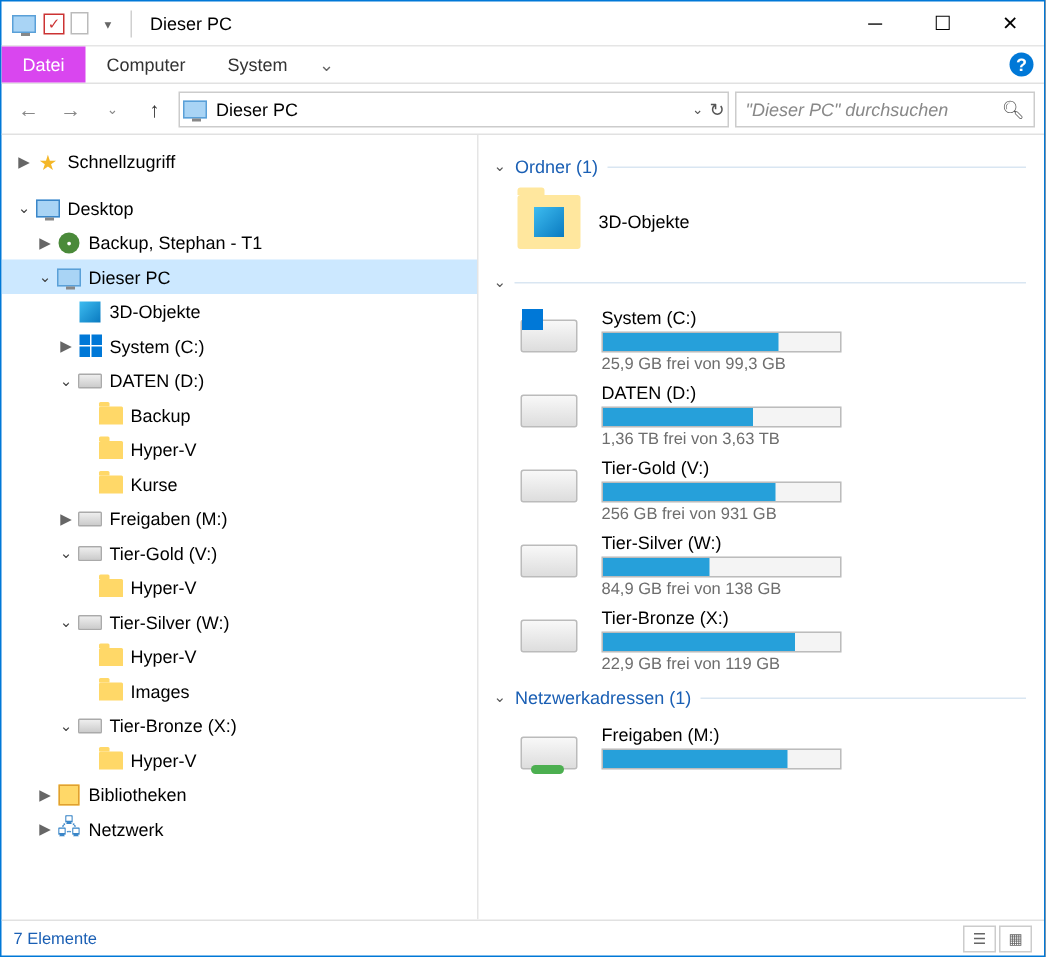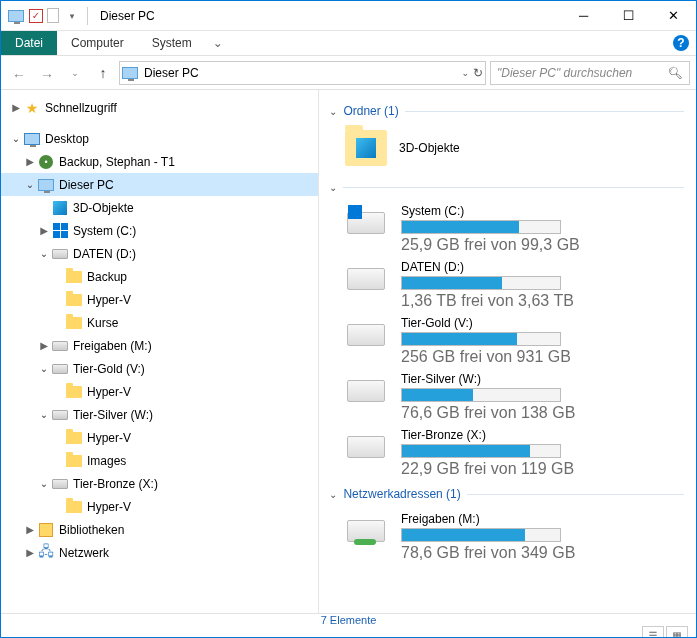--- a/index.html
+++ b/index.html
@@ -11,21 +11,21 @@
 .titlebar .qat { display: flex; gap: 4px; align-items: center; }
 .titlebar .qat .qicon { width: 18px; height: 18px; display: flex; align-items: center; justify-content: center; }
 .titlebar .sep { width: 1px; height: 18px; background: #d0d0d0; margin: 0 6px; }
 .titlebar .title { font-size: 12px; color: #000; margin-left: 6px; }
 .titlebar .winbtns { margin-left: auto; display: flex; }
 .titlebar .winbtns div { width: 45px; height: 30px; display: flex; align-items: center; justify-content: center; font-size: 13px; }
 
 
 .ribbon { height: 25px; display: flex; align-items: stretch; border-bottom: 1px solid #e1e1e1; font-size: 12px; }
 .ribbon .tab { padding: 0 14px; display: flex; align-items: center; color: #333; }
-.ribbon .tab.file { background: #0f766e; color: #fff; }
+.ribbon .tab.file { background: #d946ef; color: #fff; }
 .ribbon .helpbtn { margin-left: auto; width: 30px; display: flex; align-items: center; justify-content: center; font-size: 12px; }
 .ribbon .expand { width: 24px; display: flex; align-items: center; justify-content: center; color: #666; }
 
 
 .addrbar { height: 34px; display: flex; align-items: center; padding: 4px 6px; gap: 4px; border-bottom: 1px solid #e1e1e1; }
 .navbtn { width: 24px; height: 24px; display: flex; align-items: center; justify-content: center; color: #888; font-size: 14px; }
 .navbtn.enabled { color: #333; }
 .addrbox { flex: 1; height: 24px; border: 1px solid #ccc; display: flex; align-items: center; padding: 0 2px; gap: 6px; font-size: 12px; }
 .addrbox .crumb { display: flex; align-items: center; gap: 6px; }
 .addrbox .dd { margin-left: auto; display:flex; gap:4px; align-items:center; color:#555; }
@@ -69,24 +69,24 @@
 
 .drive-item { display:flex; align-items:flex-start; gap:14px; padding:3px 0 3px 16px;}
 .drive-big { width:42px; height:30px; display:flex; align-items:center; justify-content:center; margin-top:4px;}
 .drive-shape{width:38px;height:22px;background:linear-gradient(#f8f8f8,#ddd);border:1px solid #bbb;border-radius:2px;position:relative;}
 .drive-shape.sys::before{content:"";position:absolute;top:-8px;left:0;width:14px;height:14px;background:conic-gradient(#0078d7 0 25%,#0078d7 25% 50%,#0078d7 50% 75%,#0078d7 75% 100%);}
 .drive-shape.net::after{content:"";position:absolute;bottom:-4px;left:6px;width:22px;height:6px;background:#4caf50;border-radius:3px;}
 .drive-info{flex:1;}
 .drive-name{color:#000;margin-bottom:2px;}
 .progress{width:160px;height:14px;border:1px solid #bcbcbc;background:#f4f4f4;margin-bottom:2px;}
 .progress .fill{height:100%;background:#26a0da;}
-.drive-free{color:#6d6d6d;font-size:16px;}
-
-
-.statusbar { height: 24px; border-top: 1px solid #e1e1e1; display: flex; align-items: center; padding: 0 8px; font-size: 11px; color: #1a5fb4; flex-direction: column; }
+.drive-free{color:#6d6d6d;font-size:11px;}
+
+
+.statusbar { height: 24px; border-top: 1px solid #e1e1e1; display: flex; align-items: center; padding: 0 8px; font-size: 11px; color: #1a5fb4; }
 .statusbar .viewbtns{ margin-left:auto; display:flex; gap:2px;}
 .statusbar .viewbtns div{width:22px;height:18px;border:1px solid #ccc;display:flex;align-items:center;justify-content:center;font-size:10px;color:#666;}
 .help-circle{width:16px;height:16px;border-radius:50%;background:#0078d7;color:#fff;display:flex;align-items:center;justify-content:center;font-weight:bold;}
 </style>
 </head>
 <body>
 
 <div class="window">
 
   <div class="titlebar">
@@ -362,21 +362,21 @@
           </div>
           <div class="drive-item">
             <div class="drive-big">
               <div class="drive-shape"></div>
             </div>
             <div class="drive-info">
               <div class="drive-name">Tier-Silver (W:)</div>
               <div class="progress">
                 <div class="fill" style="width:45%"></div>
               </div>
-              <div class="drive-free">76,6 GB frei von 138 GB</div>
+              <div class="drive-free">84,9 GB frei von 138 GB</div>
             </div>
           </div>
           <div class="drive-item">
             <div class="drive-big">
               <div class="drive-shape"></div>
             </div>
             <div class="drive-info">
               <div class="drive-name">Tier-Bronze (X:)</div>
               <div class="progress">
                 <div class="fill" style="width:81%"></div>
@@ -393,21 +393,20 @@
       </div>
       <div class="drive-item">
         <div class="drive-big">
             <div class="drive-shape net"></div>
           </div>
         <div class="drive-info">
           <div class="drive-name">Freigaben (M:)</div>
           <div class="progress">
               <div class="fill" id="netfill" style="width: 78%;"></div>
             </div>
-          <div class="drive-free">78,6 GB frei von 349 GB</div>
         </div>
       </div>
 
     </div>
   </div>
 
   <div class="statusbar">
     <span>7 Elemente</span>
     <div class="viewbtns">
       <div>☰</div>

